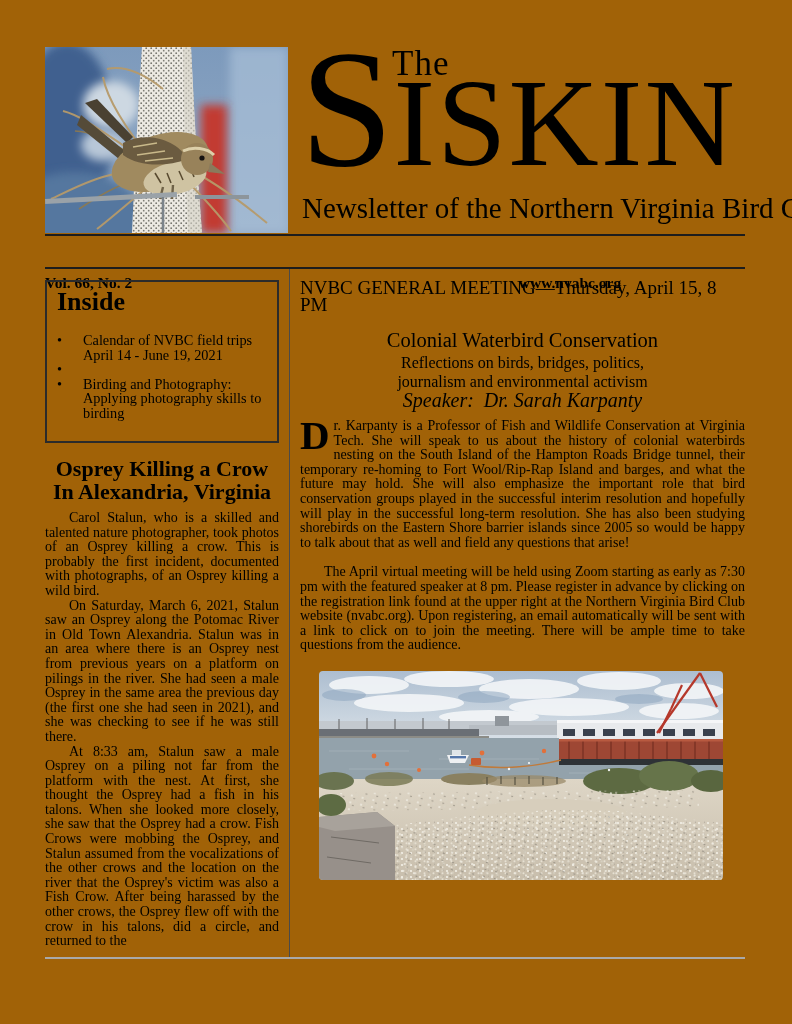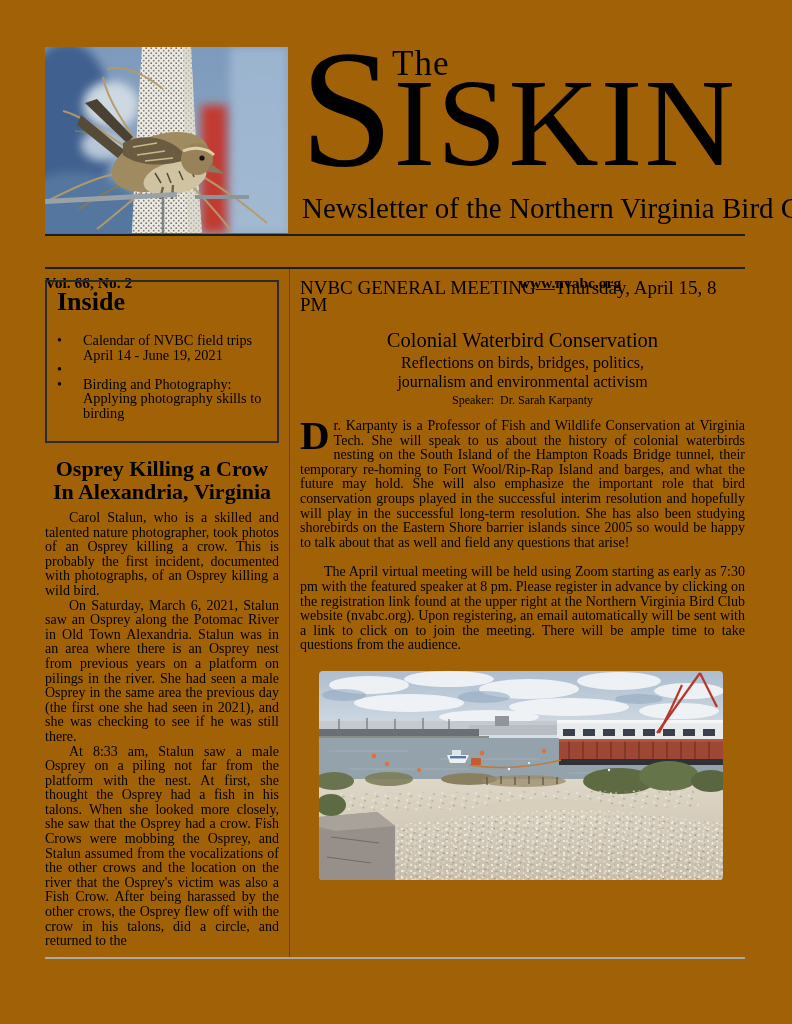--- a/index.html
+++ b/index.html
@@ -40,21 +40,21 @@
   .osprey-title{margin:14px 0 8px;text-align:center;font-size:22px;line-height:23px;font-weight:bold;}
   .osprey-title .line{display:block;}
 
   .body-text{margin:0;font-size:14px;line-height:14.6px;text-align:justify;}
   .col-left .body-text{text-indent:24px;}
 
   .announcement{font-size:19px;line-height:17px;}
   .meeting-head{text-align:center;margin-top:14px;}
   .mtitle{font-size:20.5px;line-height:26px;}
   .msub{font-size:16px;line-height:19px;}
-  .mspeaker{font-size:12px;line-height:19px;white-space:pre-wrap;}
+  .mspeaker{font-size:20px;line-height:19px;font-style:italic;white-space:pre-wrap;}
   .lead{margin-top:9px;}
   .dropcap{float:left;font-size:41px;line-height:30px;font-weight:bold;padding:1px 4px 0 0;}
   .p-indent{text-indent:24px;margin-top:15px;}
 
   .photo-fig{margin:18px 0 0 19px;width:404px;}
   .photo-fig svg{display:block;width:404px;height:209px;border-radius:4px;}
   .caption{font-size:13px;line-height:15px;font-style:italic;font-weight:bold;margin:7px 0 0 6px;}
 </style>
 </head>
 <body>

